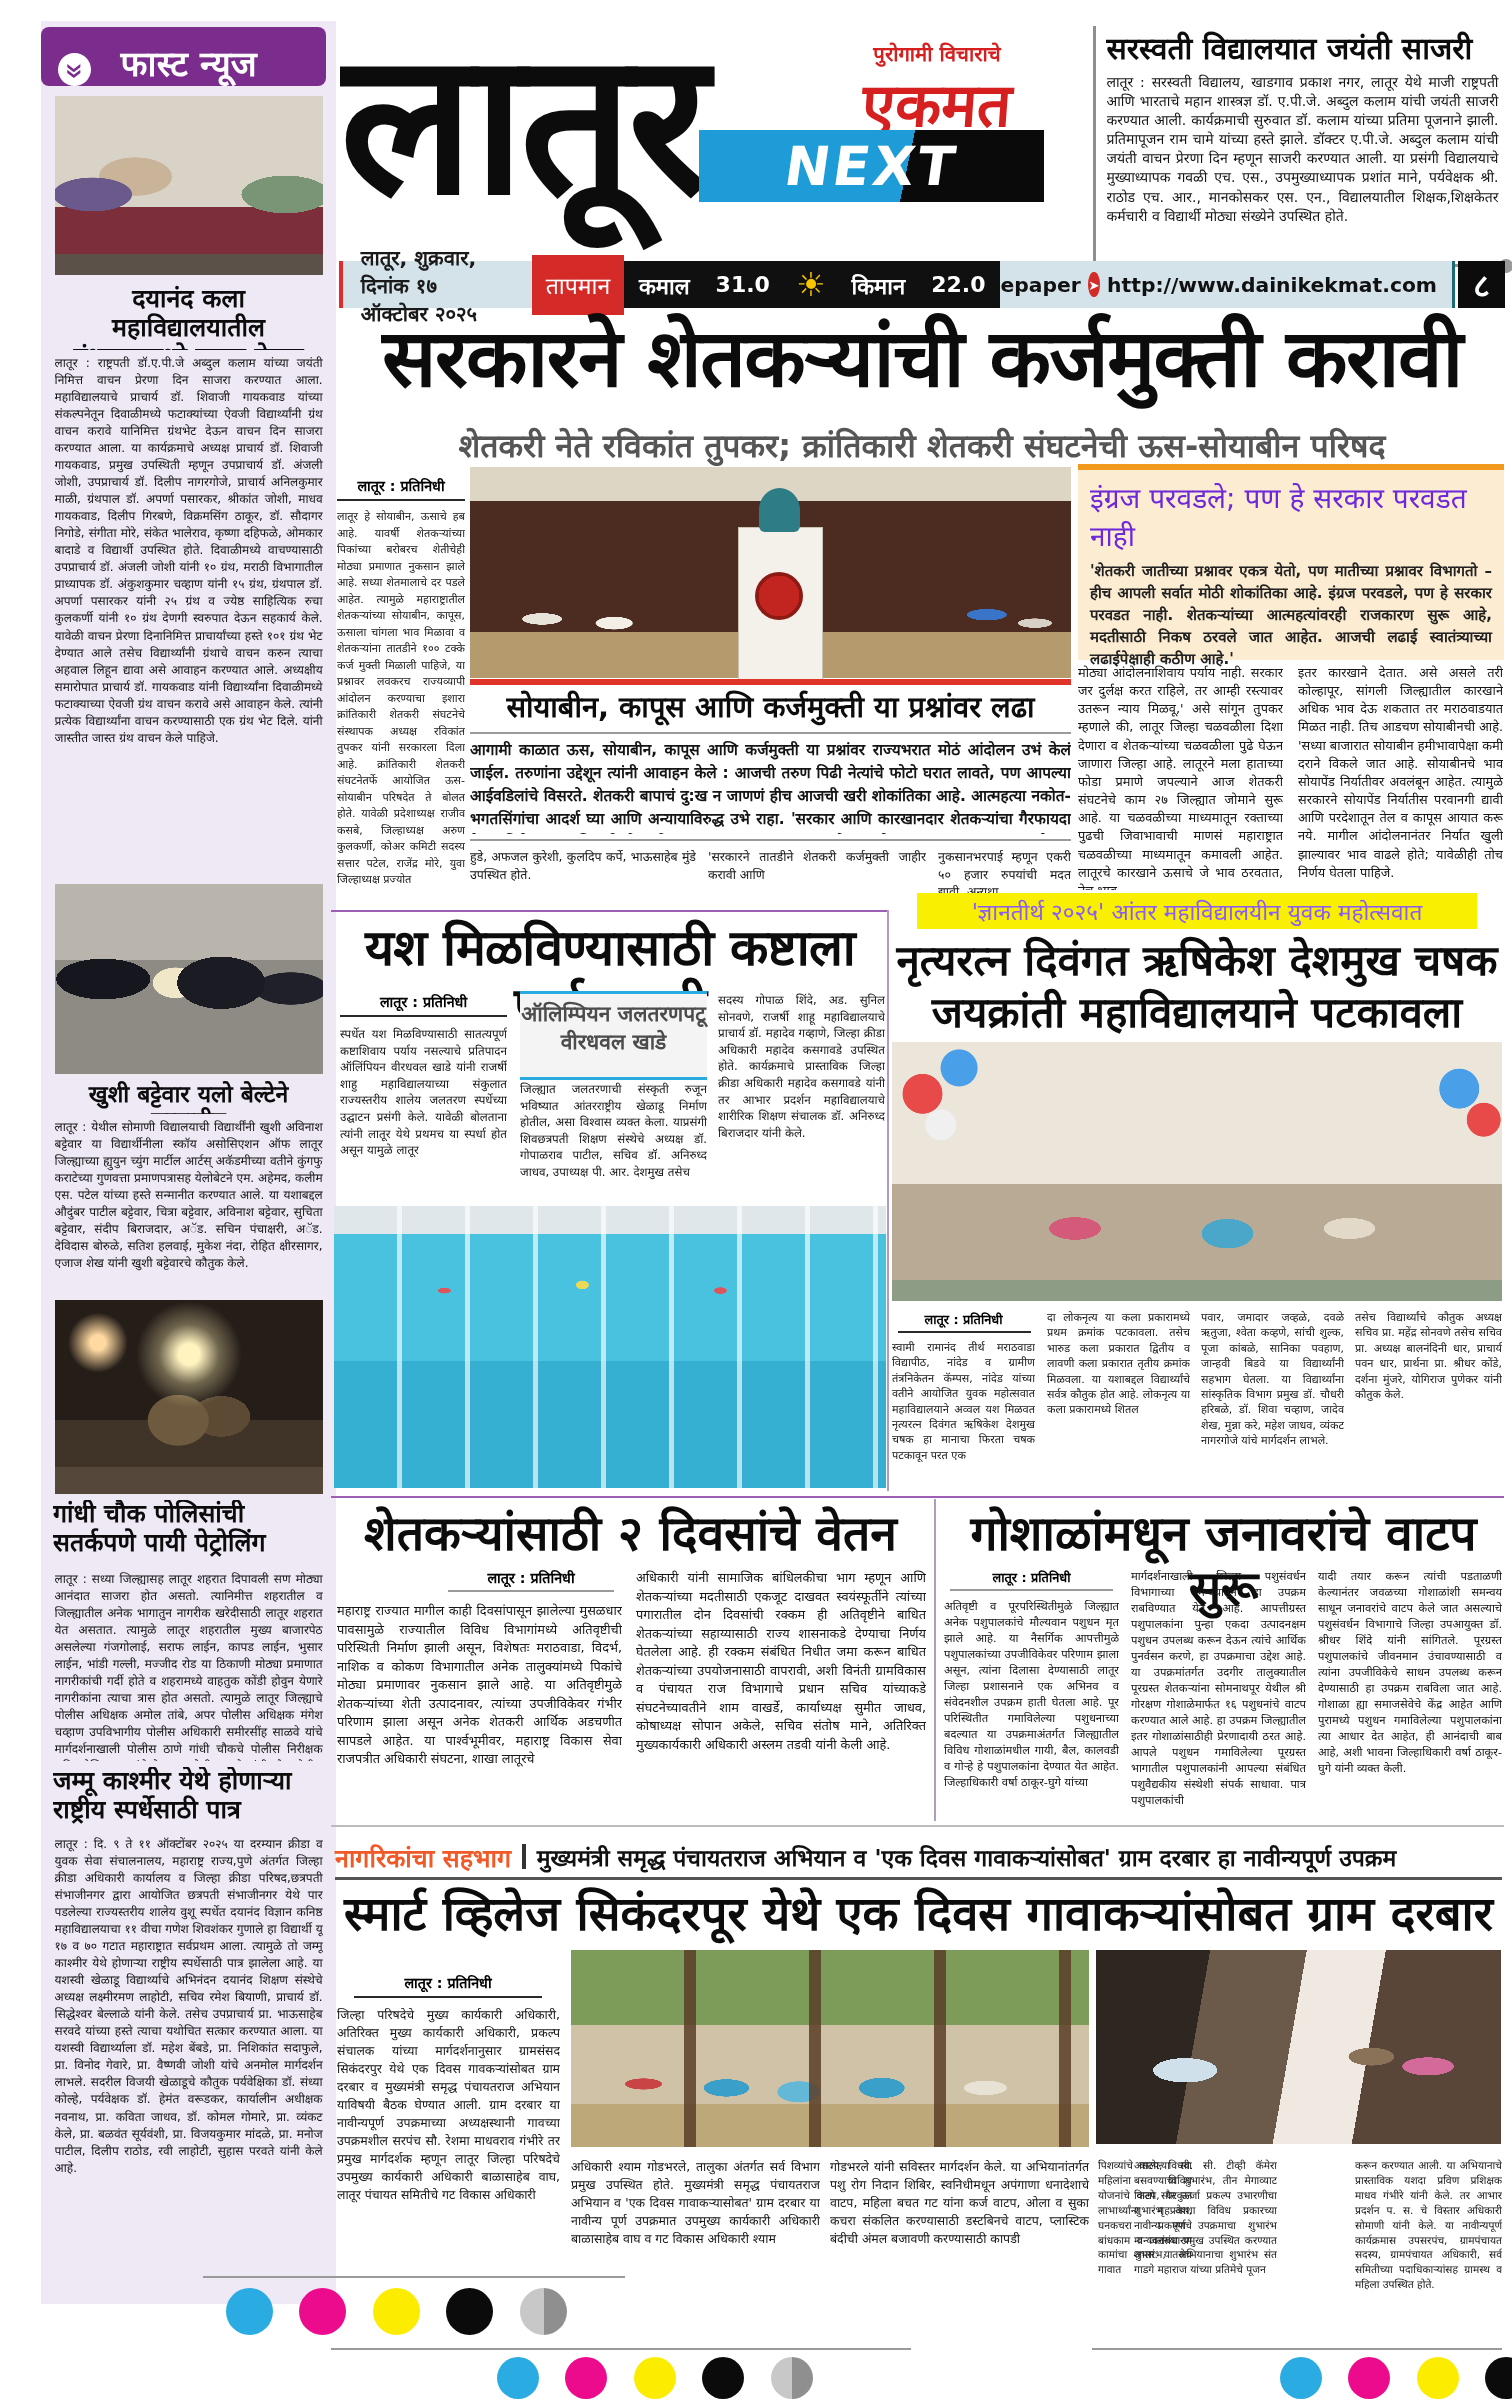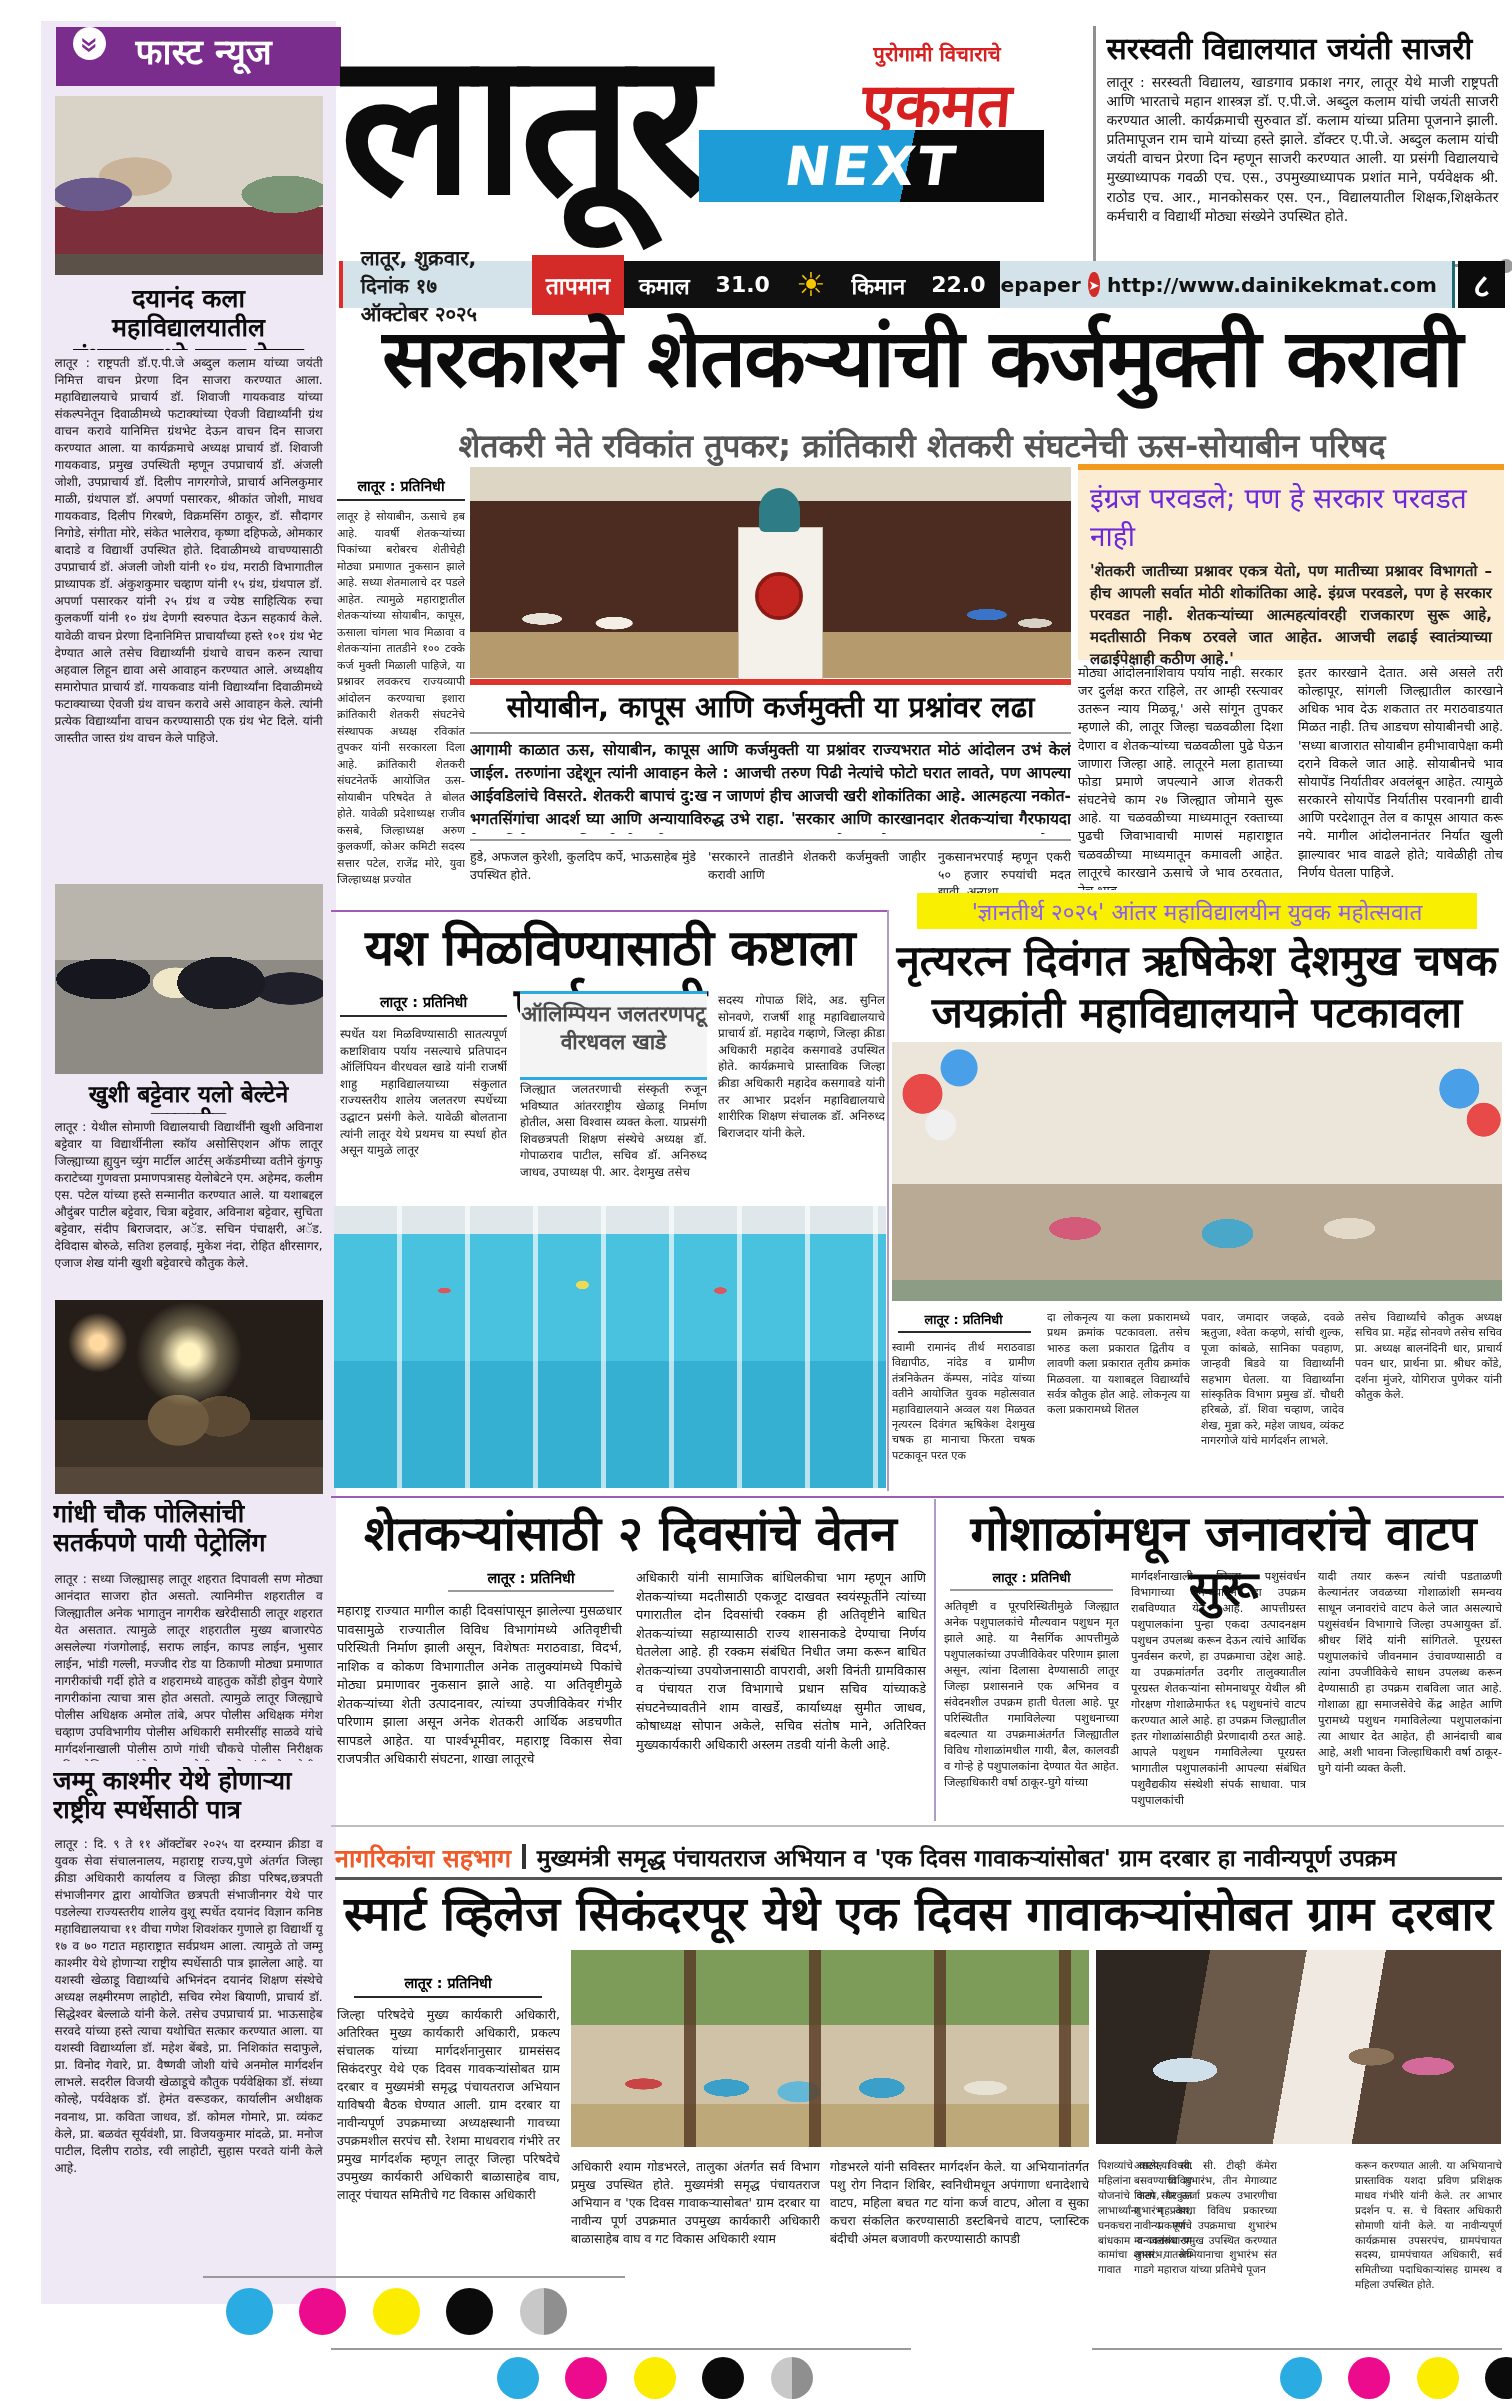--- a/index.html
+++ b/index.html
@@ -18,21 +18,21 @@
   .quotebox{background:#fcecd2;border-top:6.8px solid #f29a1d;}
   .kickerbox{border-top:3.8px solid #29abe2;border-bottom:3.8px solid #29abe2;background:#f4f4f4;
              color:#4c4c4c;font-weight:bold;text-align:center;}
 </style>
 </head>
 <body>
 
 <div id="page">
 
   <div class="abs" style="left:41px;top:21px;width:295px;height:2283px;background:#efe9f5;">
-    <div class="abs" style="left:15px;top:6px;width:285px;height:59px;background:#7b2d8e;display:flex;align-items:flex-start;">
+    <div class="abs" style="left:0;top:6px;width:285px;height:59px;background:#7b2d8e;display:flex;align-items:flex-end;border-radius:8px;">
       <span style="margin-left:16.6px;width:33px;height:33px;border-radius:50%;background:#fff;display:inline-flex;align-items:center;justify-content:center;">
         <svg width="19.6" height="19.6" viewBox="0 0 24 24">
             <path d="M4 5l8 6 8-6v4l-8 6-8-6zM4 12l8 6 8-6v4l-8 6-8-6z" fill="#7b2d8e"></path>
           </svg>
       </span>
       <span style="color:#fff;font-weight:bold;font-size:35px;margin-left:30px;">फास्ट न्यूज</span>
     </div>
 
     <div class="abs photo" style="left:13.6px;top:75px;width:268px;height:179px;
                 background:
@@ -79,21 +79,21 @@
 
   <div class="abs" style="left:1093px;top:25.6px;width:411px;height:238px;border-left:3.8px solid #8f8f8f;border-bottom:3.8px solid #8f8f8f;background:#fff;">
     <div class="abs headline" style="left:10.5px;top:6px;width:392px;font-size:30px;">सरस्वती विद्यालयात जयंती साजरी</div>
     <div class="abs bodytxt jt" style="left:10.5px;top:47px;width:392px;height:184px;font-size:14px;line-height:1.37;">लातूर : सरस्वती विद्यालय, खाडगाव प्रकाश नगर, लातूर येथे माजी राष्ट्रपती आणि भारताचे महान शास्त्रज्ञ डॉ. ए.पी.जे. अब्दुल कलाम यांची जयंती साजरी करण्यात आली. कार्यक्रमाची सुरुवात डॉ. कलाम यांच्या प्रतिमा पूजनाने झाली. प्रतिमापूजन राम चामे यांच्या हस्ते झाले. डॉक्टर ए.पी.जे. अब्दुल कलाम यांची जयंती वाचन प्रेरणा दिन म्हणून साजरी करण्यात आली. या प्रसंगी विद्यालयाचे मुख्याध्यापक गवळी एच. एस., उपमुख्याध्यापक प्रशांत माने, पर्यवेक्षक श्री. राठोड एच. आर., मानकोसकर एस. एन., विद्यालयातील शिक्षक,शिक्षकेतर कर्मचारी व विद्यार्थी मोठ्या संख्येने उपस्थित होते.</div>
     <div class="abs" style="right:-6px;bottom:-9px;width:13.6px;height:13.6px;border-radius:50%;background:#9a9a9a;"></div>
   </div>
 
   <div class="abs" style="left:339px;top:261px;width:1113px;height:47px;background:#d4e2e9;display:flex;align-items:center;">
     <div style="width:8.3px;height:47px;background:#e02c2c;"></div>
     <div style="font-weight:bold;font-size:20.3px;color:#1a1a1a;margin-left:18px;width:324px;">लातूर, शुक्रवार, दिनांक १७ ऑक्टोबर २०२५</div>
-    <div style="background:#d42a28;color:#fff;font-weight:700;font-size:23px;height:60px;display:flex;align-items:center;padding:0 13.6px;margin-left:28px;">
+    <div style="background:#d42a28;color:#fff;font-weight:400;font-size:23px;height:60px;display:flex;align-items:center;padding:0 13.6px;margin-left:28px;">
       <span>तापमान</span>
     </div>
     <div style="background:#101010;color:#fff;font-weight:bold;font-size:22px;height:47px;display:flex;align-items:center;padding:0 15px;gap:26px;justify-content:space-between;">
       <span>कमाल</span>
       <span>31.0</span>
       <span style="color:#f7c600;font-size:33px;line-height:1;">☀</span>
       <span>किमान</span>
       <span>22.0</span>
     </div>
     <div style="flex:1;"></div>

